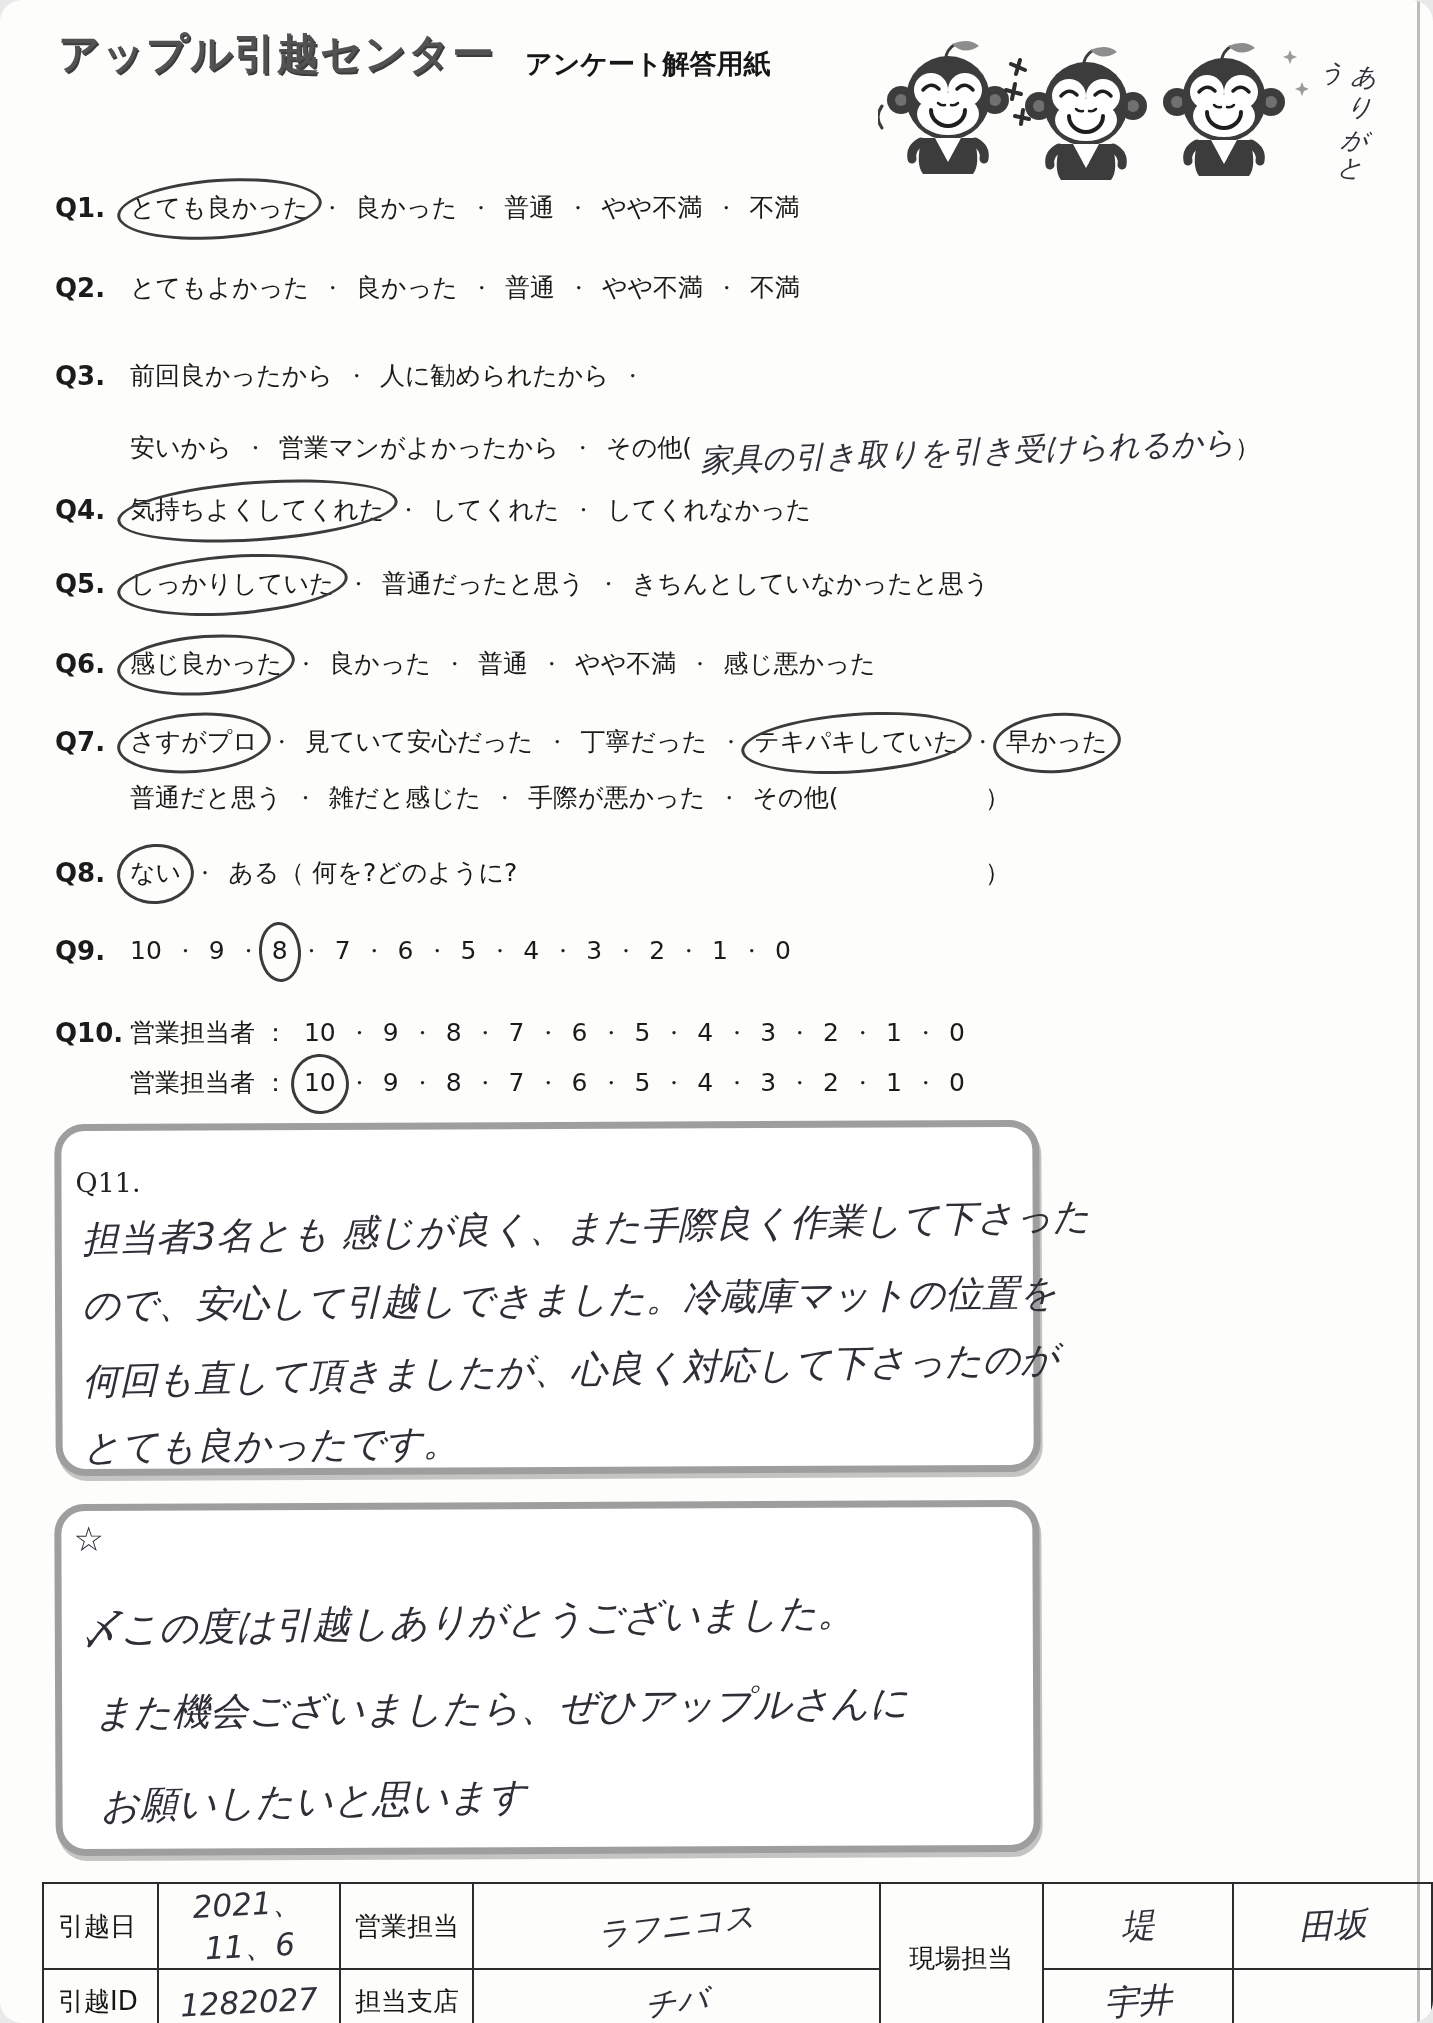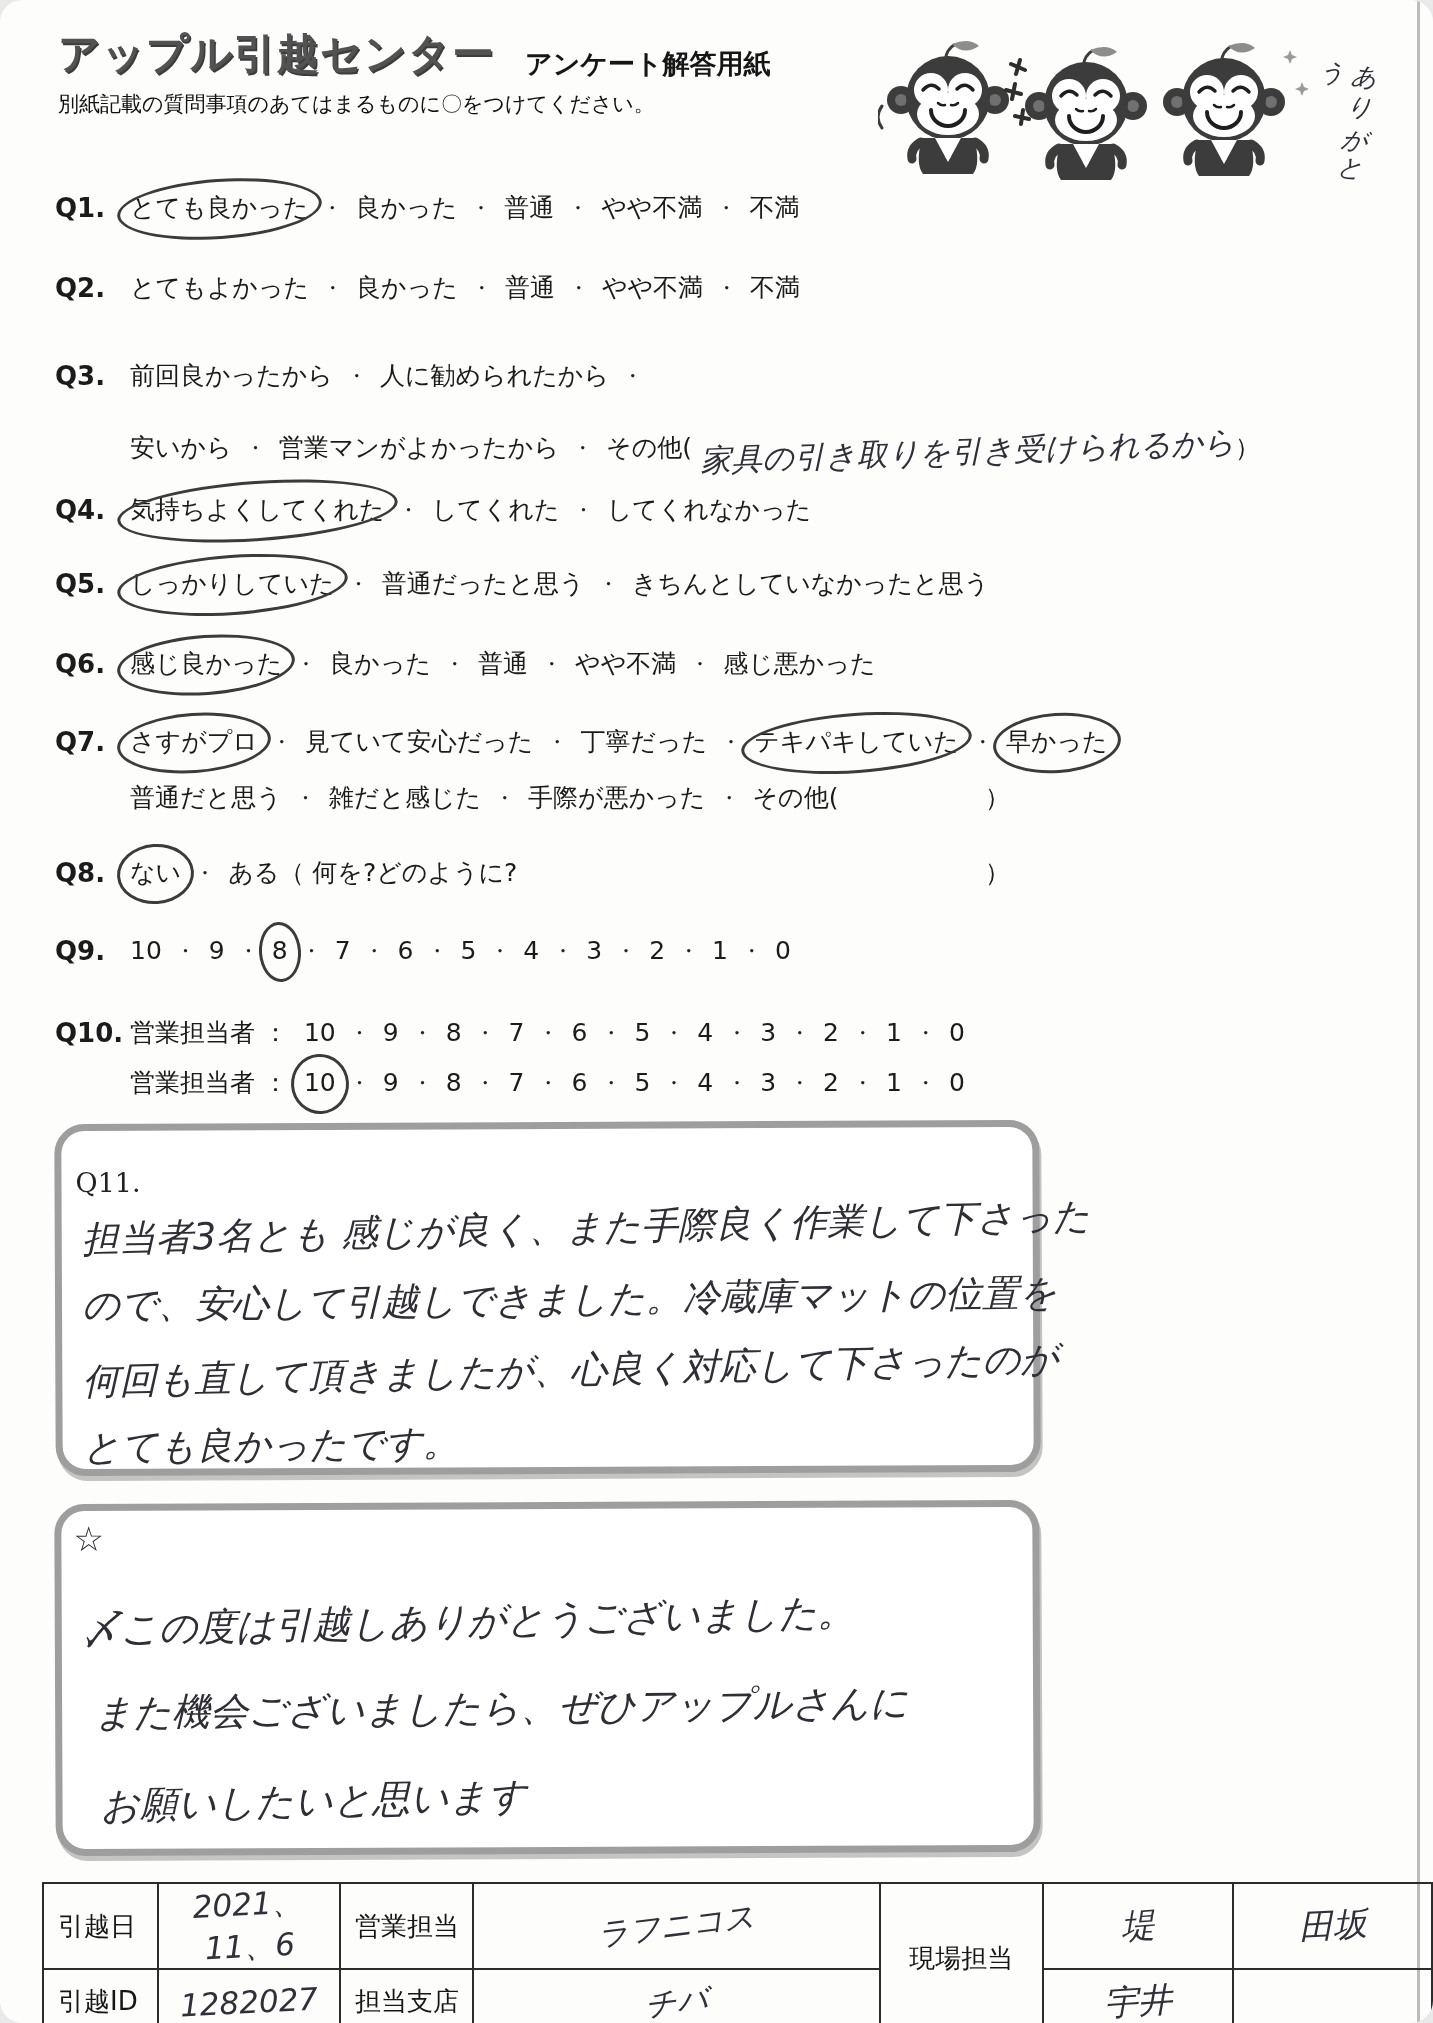--- a/index.html
+++ b/index.html
@@ -61,21 +61,20 @@
   .tilt3{display:inline-block;transform:rotate(-3deg);}
 </style>
 </head>
 <body>
 
 <div class="page">
   <div class="scan-edge"></div>
 
   <div class="brand">アップル引越センター</div>
   <div class="form-title">アンケート解答用紙</div>
-  <div class="instruction">別紙記載の質問事項のあてはまるものに〇をつけてください。</div>
 
   <svg class="mascots" viewBox="0 0 430 152">
     <defs>
       <g id="monkeyBase">
         <path d="M57,18 q2,-11 9,-15" fill="none" stroke="#3c3c3c" stroke-width="3" stroke-linecap="round"></path>
         <path d="M64,2 q17,-7 27,2 q-15,10 -27,-2z" fill="#8d8d8d"></path>
         <circle cx="13" cy="58" r="14" fill="#3c3c3c"></circle>
         <circle cx="107" cy="58" r="14" fill="#3c3c3c"></circle>
         <circle cx="13" cy="58" r="6" fill="#707070"></circle>
         <circle cx="107" cy="58" r="6" fill="#707070"></circle>

